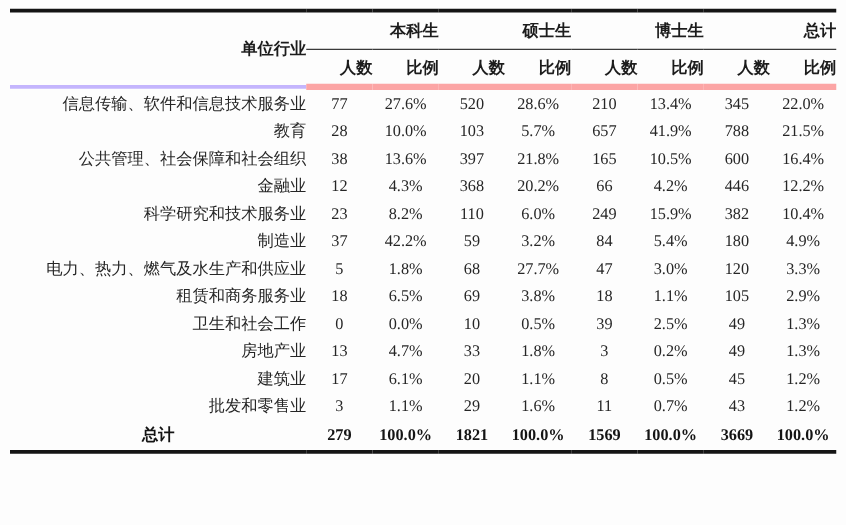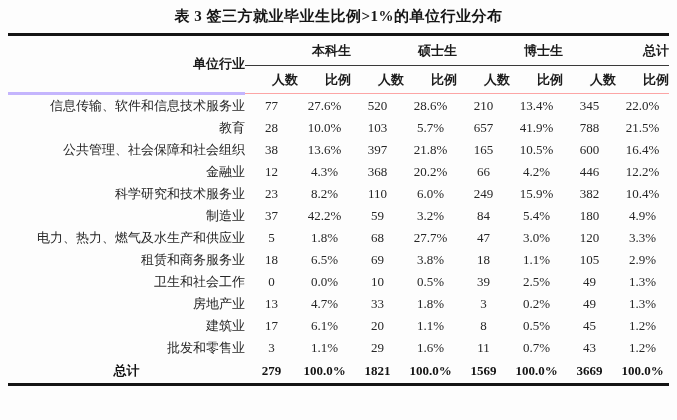--- a/index.html
+++ b/index.html
@@ -47,21 +47,21 @@
   }
   thead tr.group-row th { height: 29px; }
   thead tr.sub-row th { height: 27px; }
   th.industry-header {
     border-bottom: 3px solid #c4b5fd;
   }
   th.group-header {
     border-bottom: 1px solid #3a3a3a;
   }
   thead tr.sub-row th {
-    border-bottom: 1px solid #fca5a5;
+    border-bottom: 5px solid #fca5a5;
   }
   tbody td {
     font-size: 13px;
     text-align: center;
     height: 22px;
     padding: 0;
     white-space: nowrap;
     overflow: hidden;
   }
   tbody td.industry {
@@ -75,21 +75,20 @@
   }
   tbody tr.total-row td.industry {
     text-align: center;
     padding-left: 0;
   }
 </style>
 </head>
 <body>
 
 <div class="page">
-  <div class="title">表 3 签三方就业毕业生比例&gt;1%的单位行业分布</div>
 
   <table>
     <colgroup>
       <col class="c-industry">
       <col class="c-num">
         <col class="c-num">
       <col class="c-num">
         <col class="c-num">
       <col class="c-num">
         <col class="c-num">

